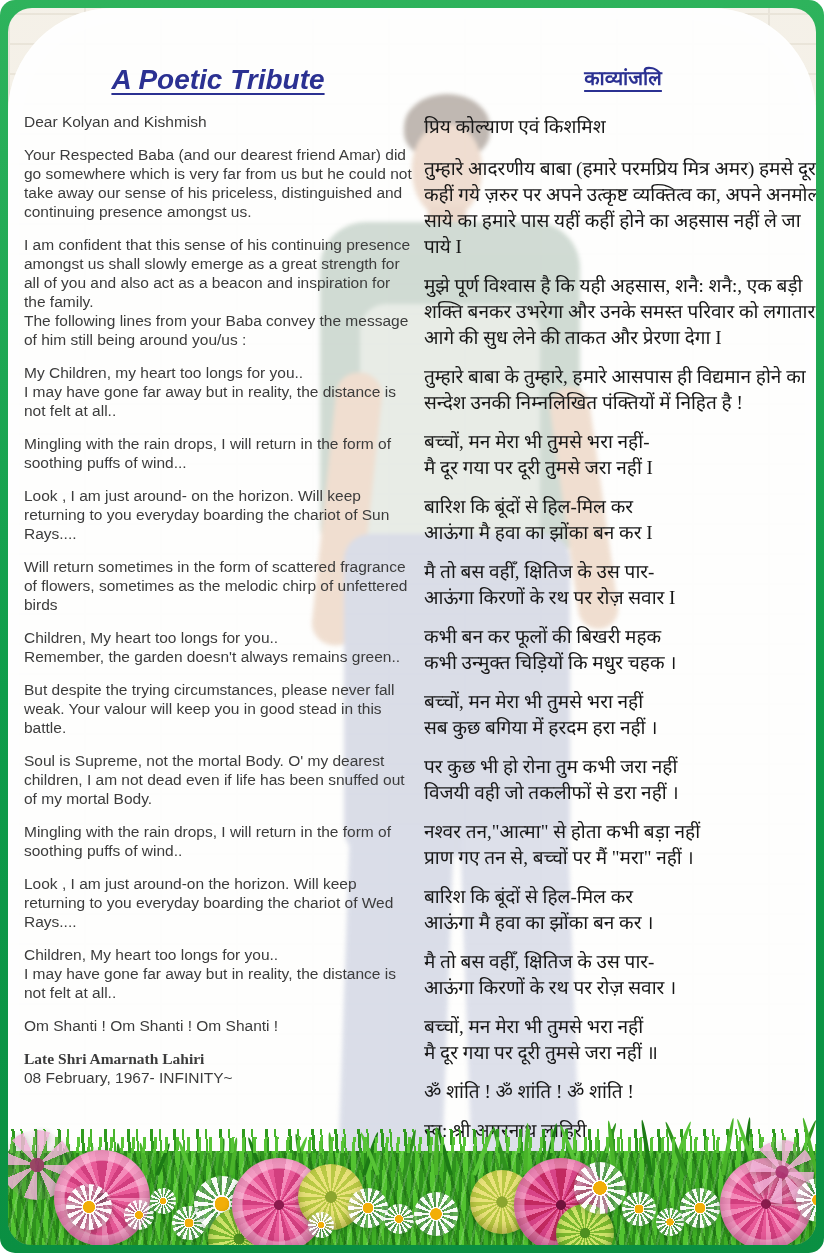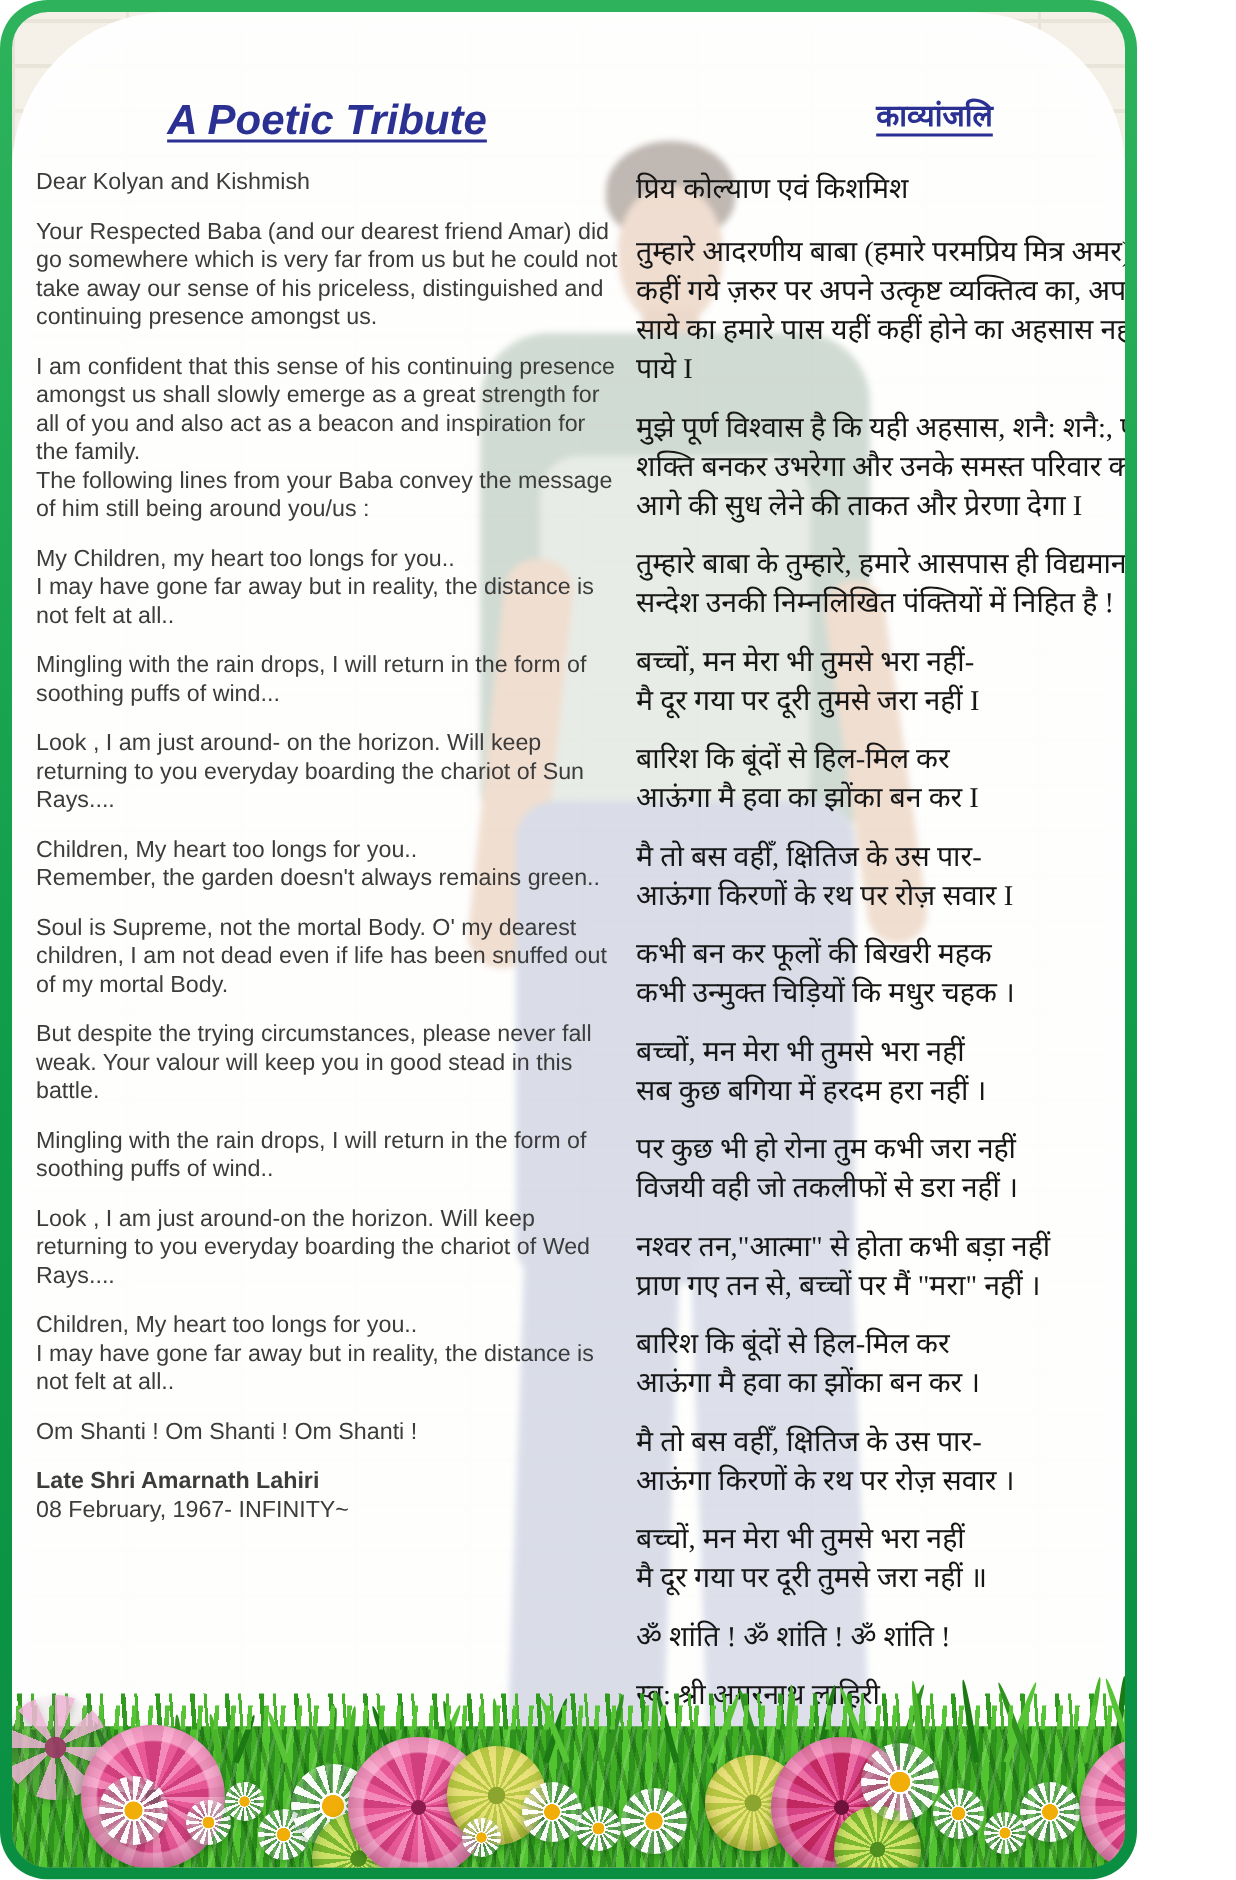--- a/index.html
+++ b/index.html
@@ -1,19 +1,19 @@
 <!DOCTYPE html>
 <html><head>
 <meta charset="utf-8">
 <style>
   html,body{margin:0;padding:0;background:#ffffff;}
   .page{
-    position:relative;width:758px;height:1253px;
+    position:relative;width:824px;height:1253px;
     background:linear-gradient(180deg,#2eb35c 0%,#0f9d4a 55%,#0a8f42 100%);
-    border-radius:32px;overflow:hidden;
+    border-radius:15px;overflow:hidden;
     font-family:"Liberation Sans",sans-serif;
   }
   .paper{
     position:absolute;left:8px;top:8px;right:8px;bottom:8px;
     border-radius:24px;overflow:hidden;
     background-color:#ece5d6;
     background-image:
       linear-gradient(rgba(255,255,255,0.45),rgba(255,255,255,0.45)),
       repeating-linear-gradient(0deg,#d8cfba 0 2px,rgba(0,0,0,0) 2px 30px),
       repeating-linear-gradient(90deg,rgba(196,186,164,0.55) 0 2px,rgba(0,0,0,0) 2px 76px);
@@ -50,21 +50,21 @@
   }
   .title-hi{
     width:max-content;margin:0 auto 18px auto;color:#2b3192;
     font-size:20px;line-height:36px;font-weight:bold;
     text-decoration:underline;text-decoration-thickness:2px;text-underline-offset:5px;
   }
   .salut{margin:0 0 14px 0;}
   .col-right .salut{margin-bottom:16px;}
   .para{margin:0 0 14px 0;white-space:pre-line;}
   .col-right .para{margin-bottom:13px;}
-  .sig-name{margin:5px 0 0 0;font-weight:bold;}
+  .sig-name{margin:5px 0 0 0;font-weight:bold;font-family:Liberation Serif, serif;}
   .sig-date{margin:0;}
   .col-right .sig-name{font-weight:normal;margin-top:0;margin-bottom:13px;}
   
   .garden{position:absolute;left:0;right:0;bottom:0;height:130px;z-index:5;}
   .grass{
     position:absolute;left:0;right:0;bottom:0;height:94px;
     background:
       repeating-linear-gradient(105deg,rgba(255,255,255,0.14) 0 2px,rgba(0,0,0,0) 2px 10px),
       repeating-linear-gradient(75deg,rgba(8,64,8,0.30) 0 3px,rgba(0,0,0,0) 3px 12px),
       repeating-linear-gradient(93deg,#3fae25 0 4px,#2a8c1b 4px 7px,#53c431 7px 12px,#2f921e 12px 16px),
@@ -143,24 +143,25 @@
       <h1 class="title-en">A Poetic Tribute</h1>
       <p class="salut">Dear Kolyan and Kishmish</p>
       <div>
           <p class="para">Your Respected Baba (and our dearest friend Amar) did go somewhere which is very far from us but he could not take away our sense of his priceless, distinguished and continuing  presence amongst us.</p>
           <p class="para">I am confident that this sense of his continuing presence amongst us shall slowly emerge as a great strength for all of you and  also act as a beacon and inspiration for the family.
 The following lines from your Baba convey the message of him still being around you/us :</p>
           <p class="para">My Children, my heart too longs for you..
 I may have gone far away but in reality, the distance is not felt at all..</p>
           <p class="para">Mingling with the rain drops, I will return in the form of soothing puffs of wind...</p>
           <p class="para">Look , I am just around- on the horizon. Will keep returning to you everyday boarding the chariot of Sun Rays....</p>
+          <p class="para">Will return sometimes in the form of scattered fragrance of flowers, sometimes as the melodic chirp of unfettered birds</p>
           <p class="para">Children, My heart too longs for you..
 Remember, the garden doesn't always remains green..</p>
+          <p class="para">But despite the trying circumstances, please never fall weak. Your valour will keep you in good stead in this battle.</p>
           <p class="para">Soul is Supreme, not the mortal Body. O' my dearest children, I am not dead even if life has been snuffed out of my mortal Body.</p>
-          <p class="para">But despite the trying circumstances, please never fall weak. Your valour will keep you in good stead in this battle.</p>
           <p class="para">Mingling with the rain drops, I will return in the form of soothing puffs of wind..</p>
           <p class="para">Look , I am just around-on the horizon. Will keep returning to you everyday boarding the chariot of Wed Rays....</p>
           <p class="para">Children, My heart too longs for you..
 I may have gone far away but in reality,  the distance is not felt at all..</p>
           <p class="para">Om Shanti ! Om Shanti ! Om Shanti !</p>
         </div>
       <p class="sig-name">Late Shri Amarnath Lahiri</p>
       <p class="sig-date">08 February, 1967- INFINITY~</p>
     </div>
 

